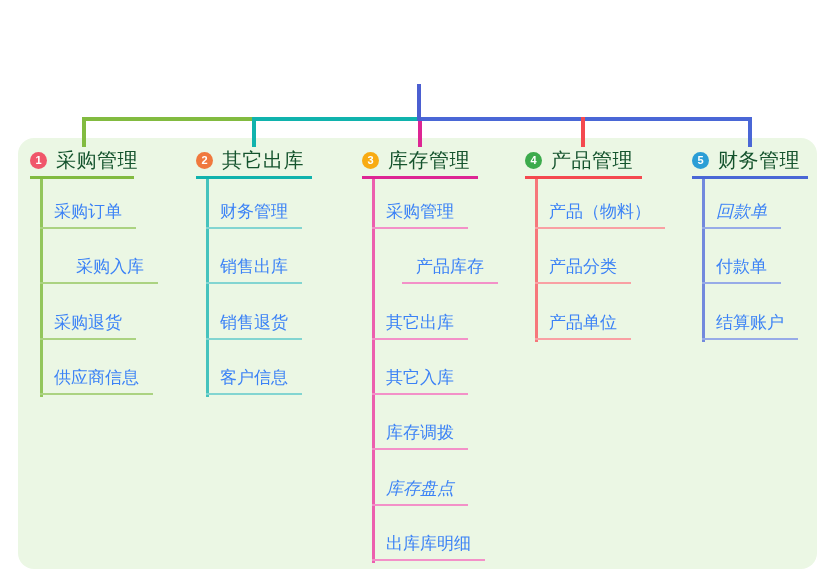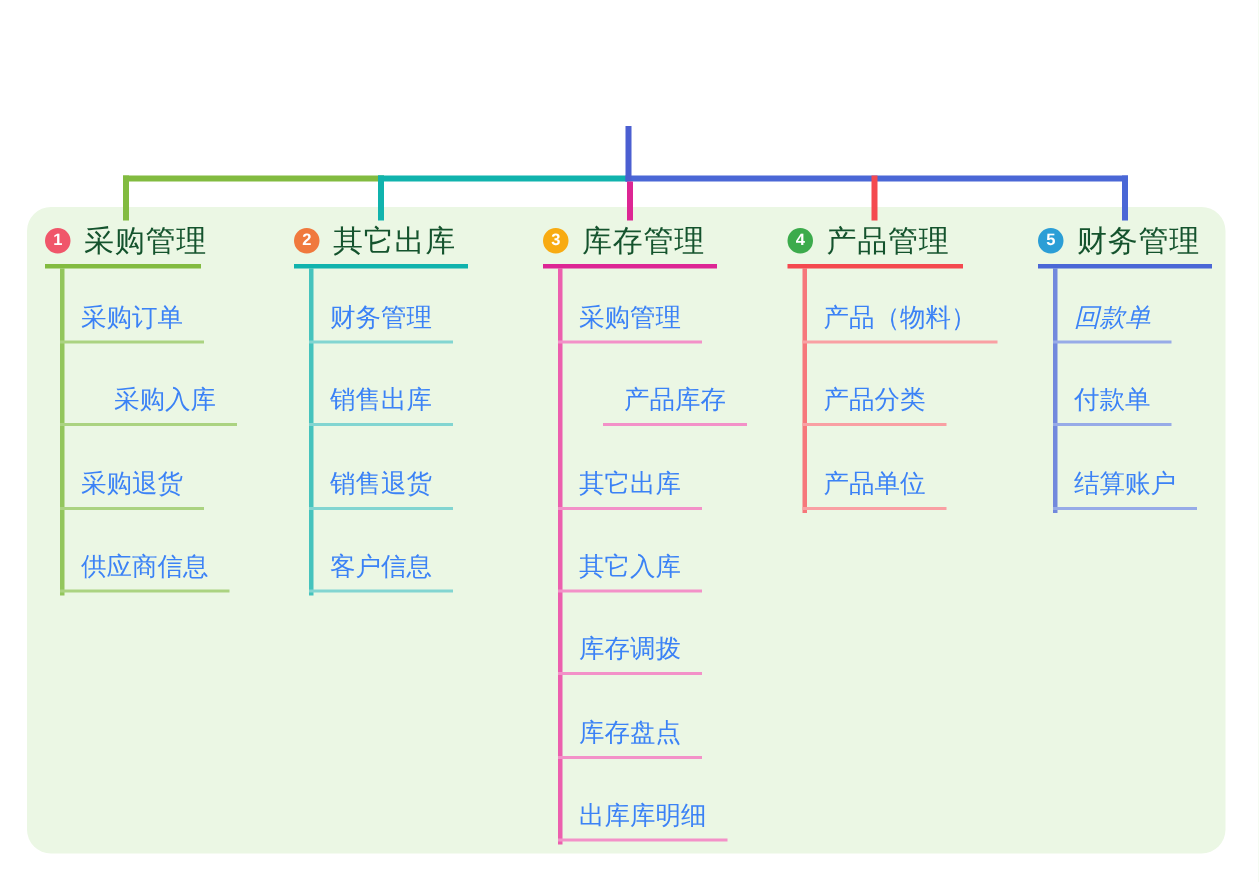--- a/index.html
+++ b/index.html
@@ -93,21 +93,21 @@
           <span class="badge" style="background: rgb(248, 171, 18);">3</span>
           <span class="branch-label">库存管理</span>
         </div>
       </div>
       <div class="rail" style="left: 372px; top: 179px; width: 3px; height: 384px; background: rgb(236, 95, 174);"></div>
       <div class="branch-item" style="left: 372px; top: 202px; border-bottom: 2px solid rgb(243, 145, 200);">采购管理</div>
       <div class="branch-item" style="left: 372px; top: 257px; border-bottom: 2px solid rgb(243, 145, 200); margin-left: 30px;">产品库存</div>
       <div class="branch-item" style="left: 372px; top: 313px; border-bottom: 2px solid rgb(243, 145, 200);">其它出库</div>
       <div class="branch-item" style="left: 372px; top: 368px; border-bottom: 2px solid rgb(243, 145, 200);">其它入库</div>
       <div class="branch-item" style="left: 372px; top: 423px; border-bottom: 2px solid rgb(243, 145, 200);">库存调拨</div>
-      <div class="branch-item" style="left: 372px; top: 479px; border-bottom: 2px solid rgb(243, 145, 200);">库存盘点</div>
+      <div class="branch-item" style="left: 372px; top: 479px; border-bottom: 2px solid rgb(243, 145, 200); font-style: italic;">库存盘点</div>
       <div class="branch-item" style="left: 372px; top: 534px; border-bottom: 2px solid rgb(243, 145, 200);">出库库明细</div>
       <div class="branch-col" style="left: 525px; top: 148px; width: 117px;">
         <div class="branch-header" style="border-bottom: 3px solid rgb(244, 73, 79);">
           <span class="badge" style="background: rgb(60, 171, 76);">4</span>
           <span class="branch-label">产品管理</span>
         </div>
       </div>
       <div class="rail" style="left: 535px; top: 179px; width: 3px; height: 163px; background: rgb(246, 119, 123);"></div>
       <div class="branch-item" style="left: 535px; top: 202px; border-bottom: 2px solid rgb(249, 160, 163);">产品（物料）</div>
       <div class="branch-item" style="left: 535px; top: 257px; border-bottom: 2px solid rgb(249, 160, 163);">产品分类</div>

